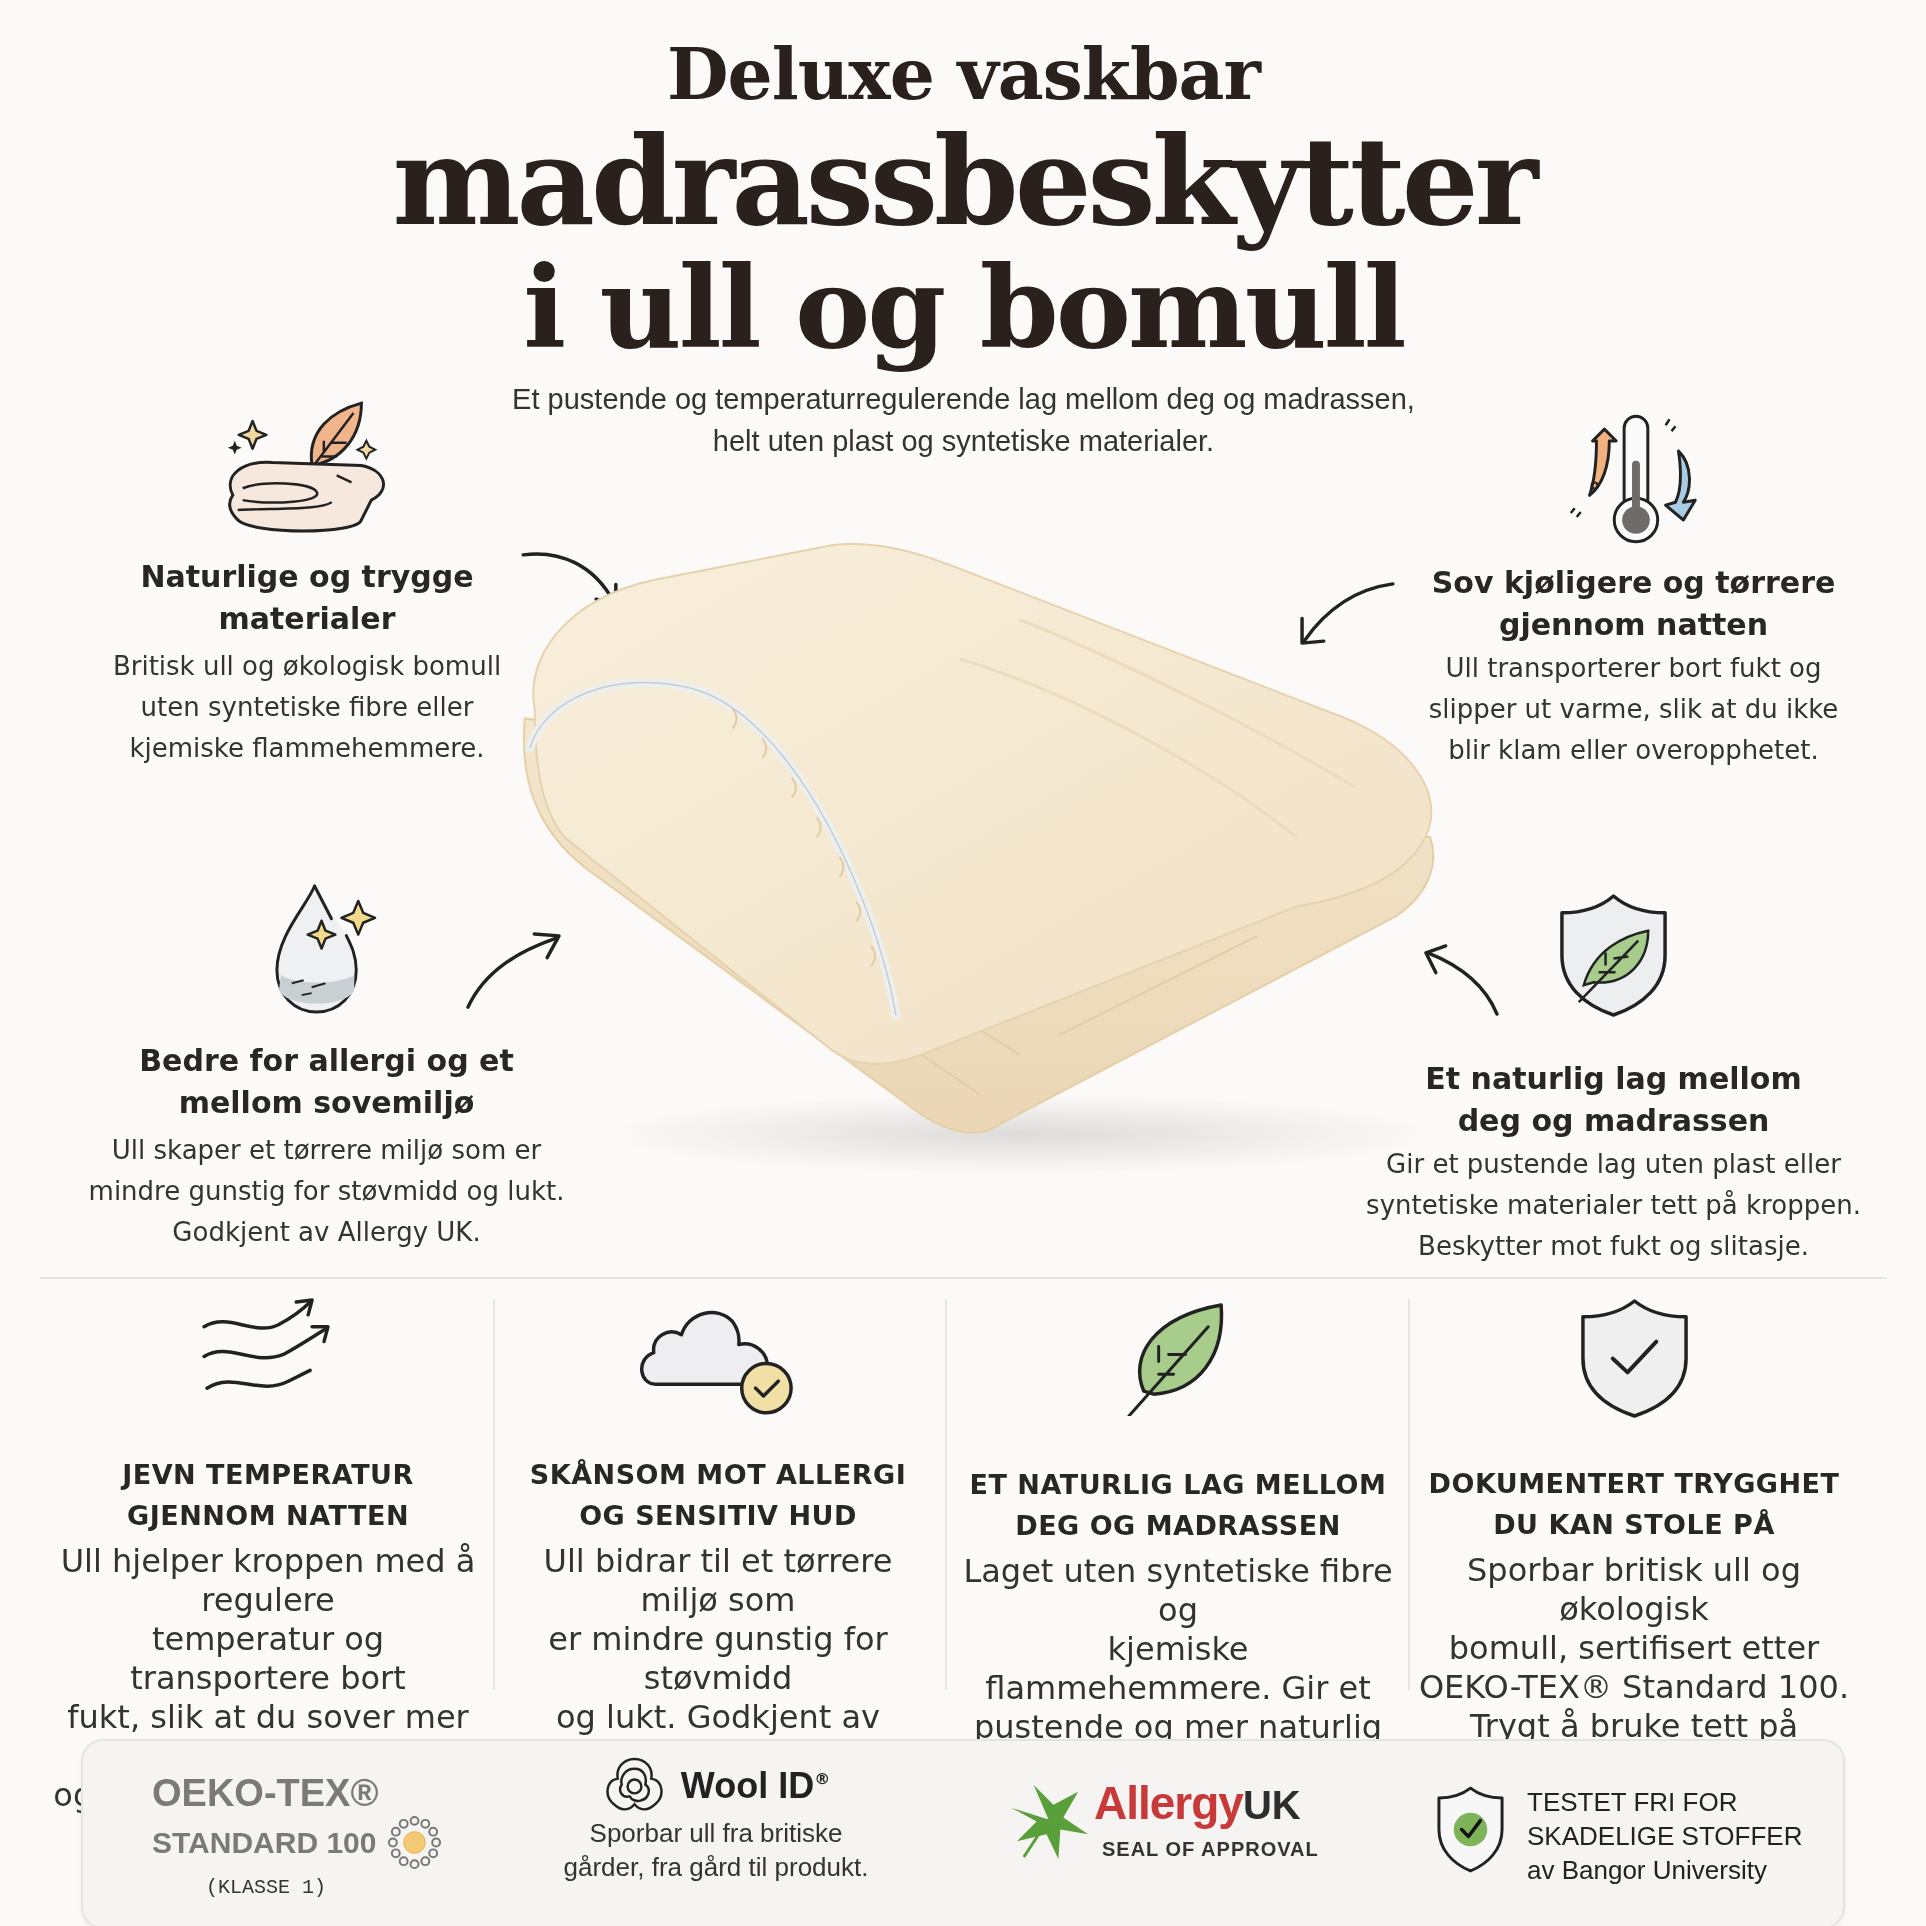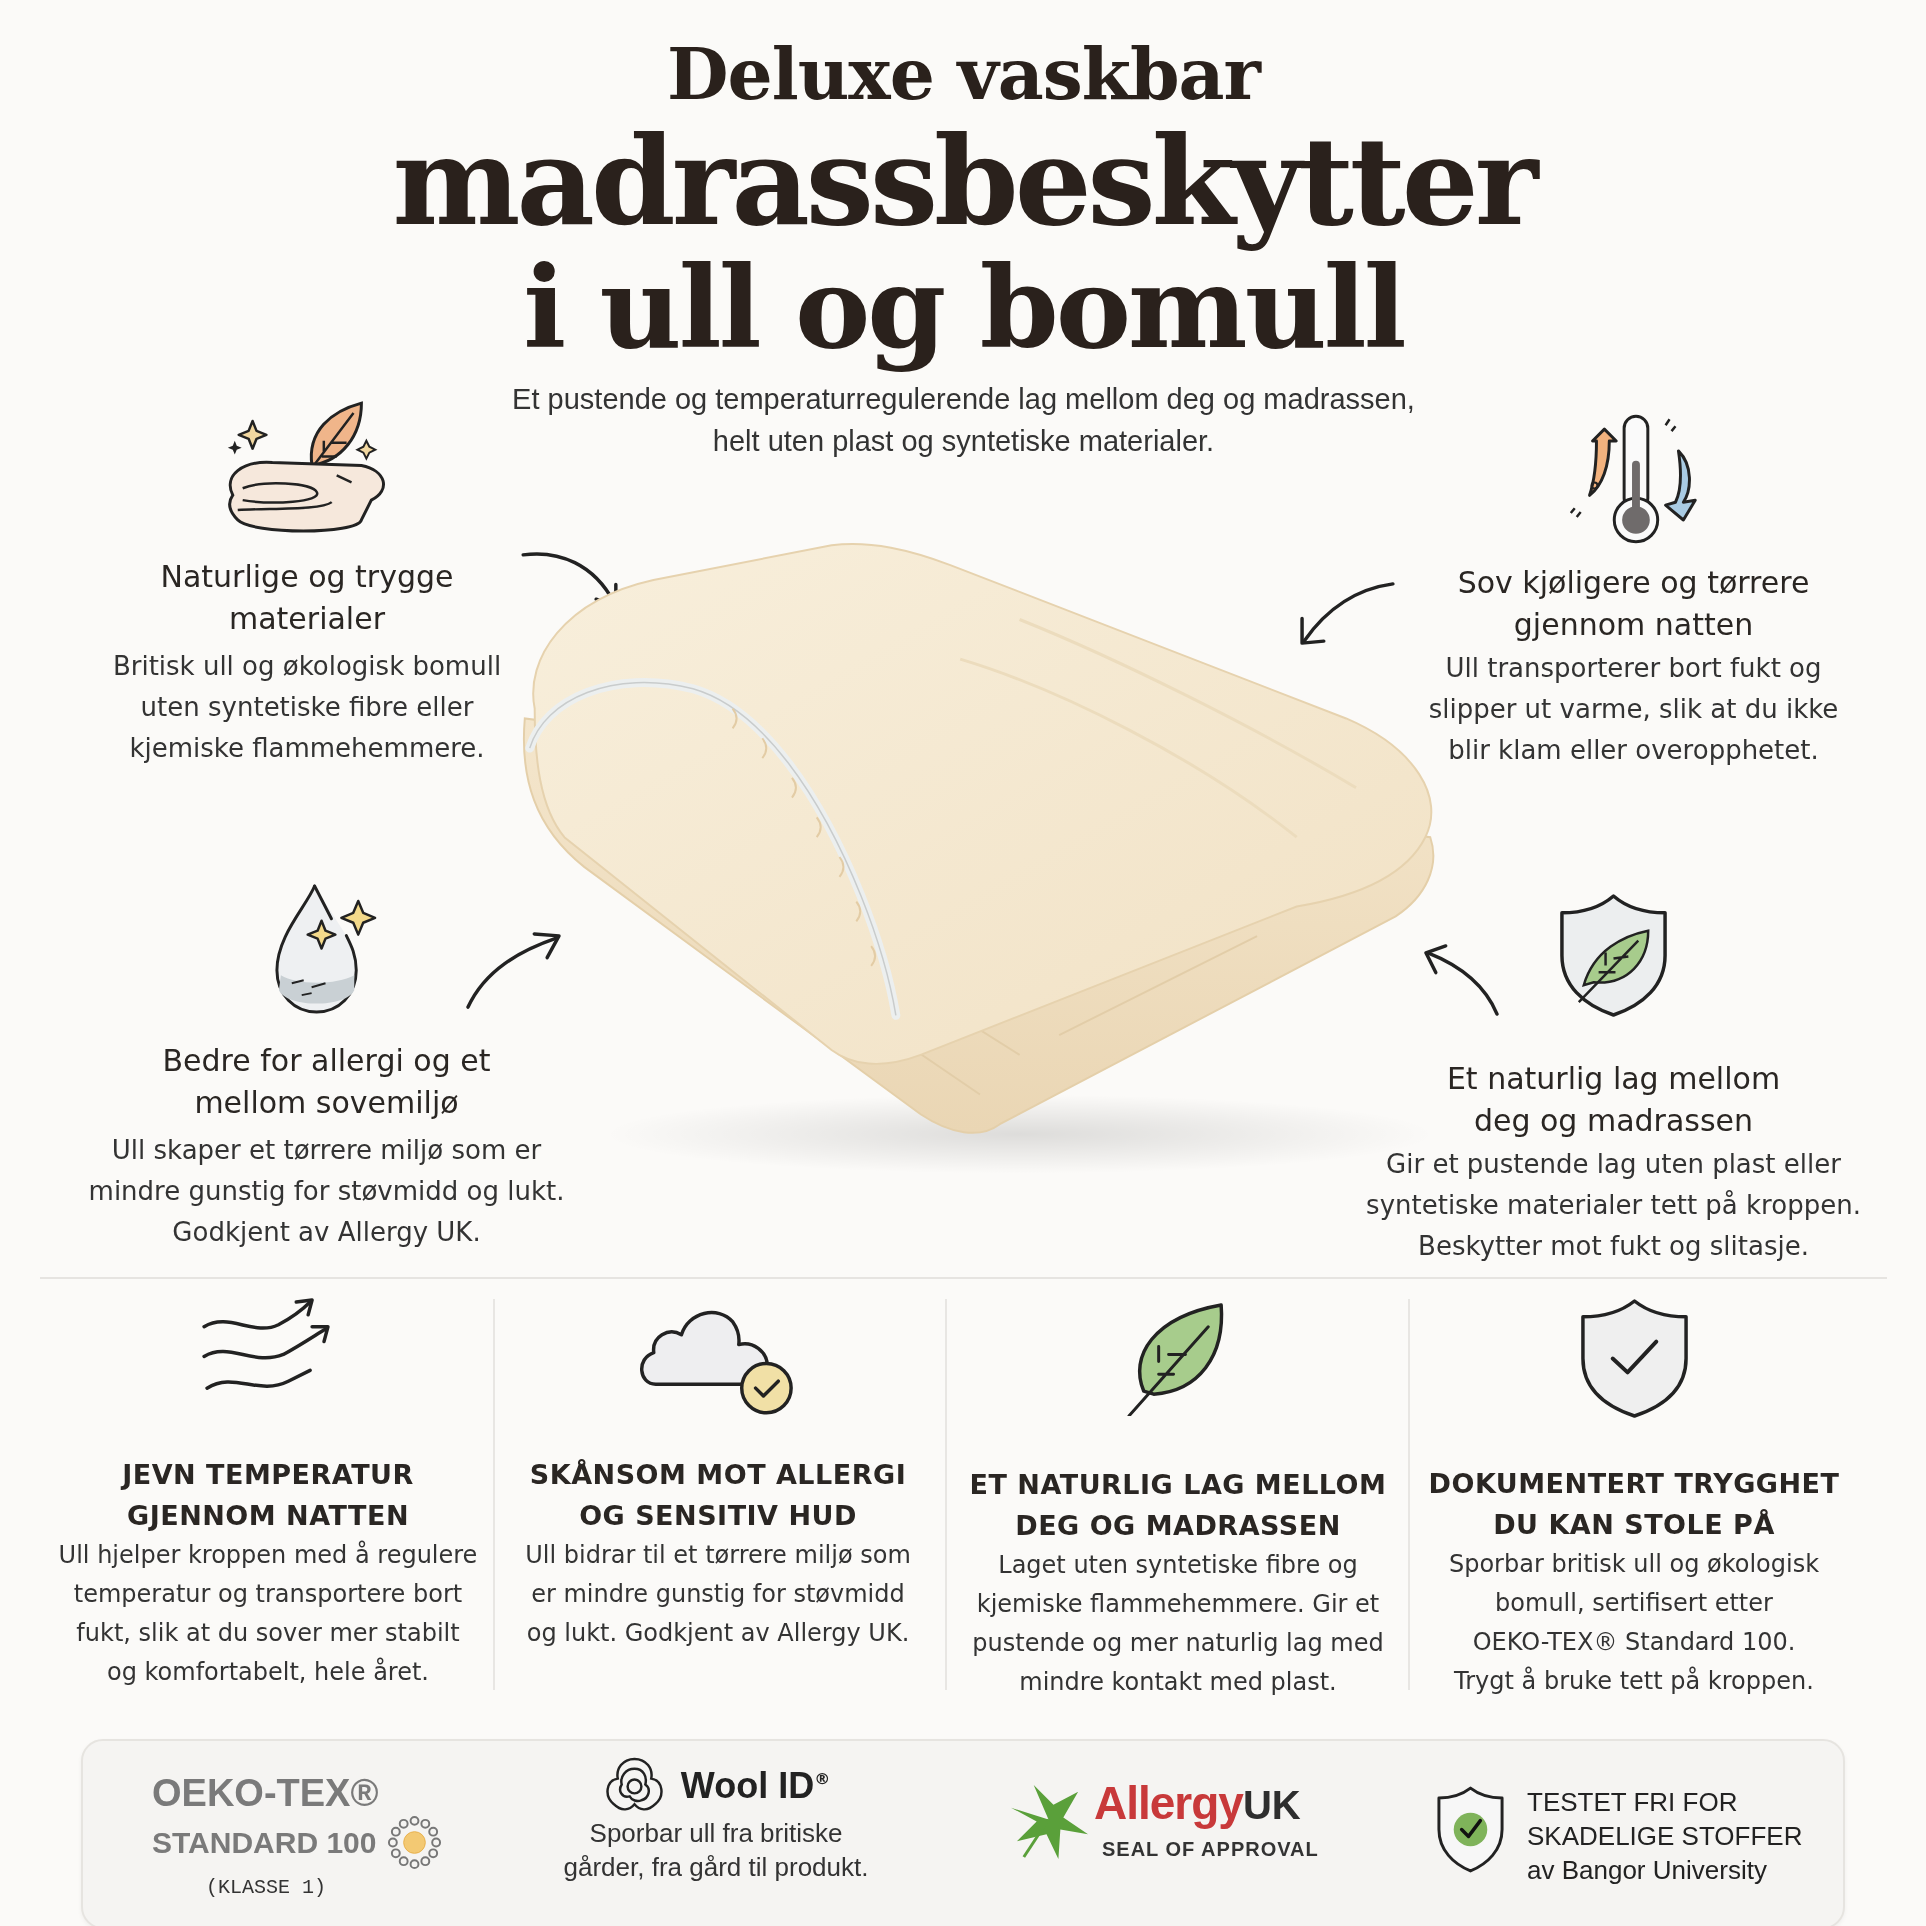--- a/index.html
+++ b/index.html
@@ -8,34 +8,34 @@
 
   .title-block { position: absolute; left: 0; top: 30px; width: 1927px; text-align: center; font-family: "DejaVu Serif", serif; color: #2a211c; }
   .title-1 { font-size: 71px; font-weight: bold; letter-spacing: -1px; line-height: 89px; }
   .title-2 { font-size: 121px; font-weight: bold; letter-spacing: -4px; line-height: 129px; margin-top: -2px; }
   .title-3 { font-size: 113px; font-weight: bold; letter-spacing: -3px; line-height: 123px; }
 
   .subtitle { position: absolute; left: 0; top: 378px; width: 1927px; text-align: center; font-family: "Liberation Sans", sans-serif; font-size: 29px; line-height: 42px; color: #333; }
 
   .feature { position: absolute; text-align: center; }
   .feature .f-icon { display: block; margin: 0 auto; }
-  .feature h3 { font-family: "DejaVu Sans", sans-serif; font-weight: normal; font-size: 30px; line-height: 42px; color: #2a2623; }
+  .feature h3 { font-family: "DejaVu Sans", sans-serif; font-weight: bold; font-size: 30px; line-height: 42px; color: #2a2623; }
   .feature p { font-family: "DejaVu Sans", sans-serif; font-size: 26px; line-height: 41px; color: #333; }
 
   .arrow { position: absolute; }
 
   .product { position: absolute; left: 505px; top: 540px; width: 950px; height: 634px; }
 
   .divider-h { position: absolute; left: 40px; top: 1277px; width: 1847px; height: 2px; background: #e6e4e1; }
   .divider-v { position: absolute; top: 1299px; width: 2px; height: 391px; background: #e8e6e3; }
 
   .bcol { position: absolute; top: 1297px; width: 436px; text-align: center; }
   .bcol svg { display: block; margin: 0 auto; }
   .bcol h4 { margin-top: 48px; font-family: "DejaVu Sans", sans-serif; font-size: 27px; line-height: 41px; font-weight: bold; color: #2a2623; letter-spacing: 0.5px; }
-  .bcol p { font-family: "DejaVu Sans", sans-serif; font-size: 24px; line-height: 39px; color: #333; text-align: center; }
+  .bcol p { margin-top: 6px; font-family: "DejaVu Sans", sans-serif; font-size: 32px; line-height: 39px; color: #333; text-align: center; }
 
   .cert-bar { position: absolute; left: 81px; top: 1739px; width: 1764px; height: 190px; border: 2px solid #e6e4e0; border-radius: 22px; background: #f5f4f2; box-shadow: 0 2px 4px rgba(0,0,0,0.05); }
   .cert { position: absolute; }
   .oeko-name { font-family: "Liberation Sans", sans-serif; font-weight: bold; font-size: 38px; color: #7a7a7a; line-height: 40px; }
   .oeko-std { font-family: "Liberation Sans", sans-serif; font-weight: bold; font-size: 30px; color: #7a7a7a; line-height: 38px; }
   .oeko-cls { font-family: Liberation Mono, monospace; font-size: 20px; color: #333; line-height: 32px; text-align: center; width: 228px; }
   .wool-name { font-family: "Liberation Sans", sans-serif; font-weight: bold; font-size: 36px; color: #222; }
   .wool-desc { font-family: "Liberation Sans", sans-serif; font-size: 26px; color: #333; line-height: 34px; text-align: center; }
   .allergy-a { font-family: "Liberation Sans", sans-serif; font-weight: bold; font-size: 46px; color: #c8393a; letter-spacing: -1px; }
   .allergy-uk { font-family: "Liberation Sans", sans-serif; font-weight: bold; font-size: 40px; color: #2e2e2e; }

